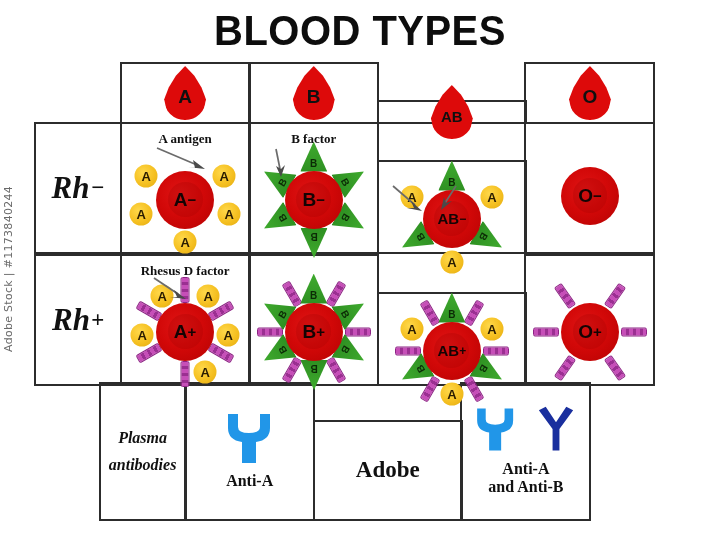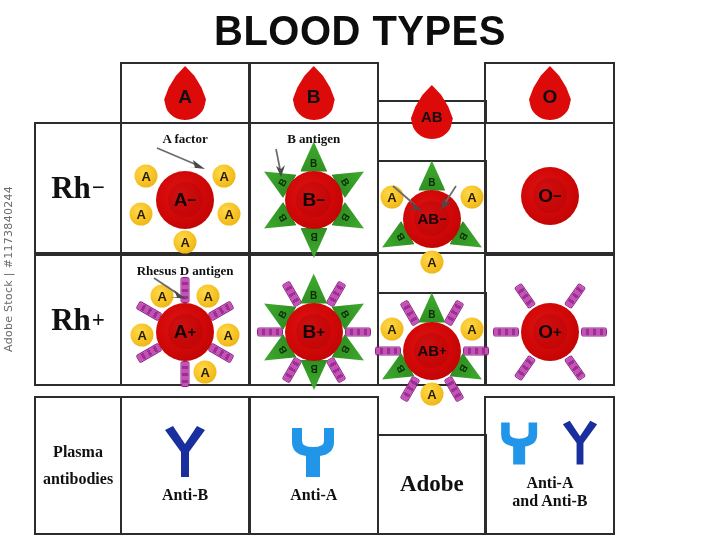--- a/index.html
+++ b/index.html
@@ -55,36 +55,36 @@
   }
   .row {
     position: absolute;
     left: 0;
     width: 622px;
     display: flex;
   }
   #row-header { top: 0; height: 62px; }
   #row-rhneg  { top: 62px; height: 132px; }
   #row-rhpos  { top: 194px; height: 132px; }
-  #row-plasma { top: 336px; height: 139px; }
+  #row-plasma { top: 322px; height: 139px; justify-content: center; }
 
   .cell {
     position: relative;
     box-sizing: border-box;
     border: 2.4px solid #2c2c2c;
     margin-left: -2.4px;
     background: transparent;
   }
   .row .cell:first-child { margin-left: 0; }
   .row-body { margin-top: -2.4px; }
 
-  .c-label { width: 88px; }
+  .c-label { width: 88px; font-style: italic; }
   .c-a     { width: 131px; }
   .c-b     { width: 131px; }
-  .c-ab    { width: 110px; margin-top: 38px; }
+  .c-ab    { width: 150px; margin-top: 38px; }
   .c-o     { width: 131px; }
 
   .cell.blank { border: none; }
 
   
   .drop-wrap {
     position: absolute;
     left: 0; top: 0; right: 0; bottom: 0;
     display: flex;
     align-items: center;
@@ -377,21 +377,21 @@
   <div class="row row-body" id="row-rhneg">
 
     <div class="cell c-label">
       <div class="rh-label">
         <span>Rh</span>
           <sup>−</sup>
       </div>
     </div>
 
     <div class="cell c-a">
-      <div class="caption">A factor</div>
+      <div class="caption">A antigen</div>
       <svg class="arrow" style="left:33px;top:22px;" width="52" height="26" viewBox="0 0 52 26">
         <line x1="2" y1="2" x2="42" y2="19" stroke="#6b6b6b" stroke-width="1.7"></line>
         <polygon points="50,23 38,14 40,22 33,21" fill="#4a4a4a"></polygon>
       </svg>
       <div class="cellgfx">
         <div class="marker" style="left:50%;top:50%;">
             <div class="inner ag-a" style="margin-left:39px;margin-top:-24px;">
               <span>A</span>
             </div>
           </div>
@@ -418,21 +418,21 @@
         <div class="rbc">
           <div class="btxt">
               <span>A</span>
               <sup>−</sup>
             </div>
         </div>
       </div>
     </div>
 
     <div class="cell c-b">
-      <div class="caption">B antigen</div>
+      <div class="caption">B factor</div>
       <svg class="arrow" style="left:22px;top:23px;" width="20" height="32" viewBox="0 0 20 32">
         <line x1="4" y1="2" x2="8" y2="22" stroke="#6b6b6b" stroke-width="1.7"></line>
         <polygon points="9,30 4,19 9,22 13,18" fill="#4a4a4a"></polygon>
       </svg>
       <div class="cellgfx">
         <div class="marker" style="left:50%;top:50%;">
             <div class="inner ag-b" style="margin-left:0px;margin-top:-43px;transform:translate(-50%,-50%) rotate(0deg);">
               <span>B</span>
             </div>
           </div>
@@ -534,21 +534,21 @@
   <div class="row row-body" id="row-rhpos">
 
     <div class="cell c-label">
       <div class="rh-label">
         <span>Rh</span>
           <sup>+</sup>
       </div>
     </div>
 
     <div class="cell c-a">
-      <div class="caption">Rhesus D antigen</div>
+      <div class="caption">Rhesus D factor</div>
       <svg class="arrow" style="left:30px;top:20px;" width="38" height="26" viewBox="0 0 38 26">
         <line x1="2" y1="2" x2="26" y2="18" stroke="#6b6b6b" stroke-width="1.7"></line>
         <polygon points="34,23 22,14 25,21 18,21" fill="#4a4a4a"></polygon>
       </svg>
       <div class="cellgfx">
         <div class="marker" style="left:50%;top:50%;">
             <div class="inner ag-rh" style="margin-left:0px;margin-top:-42px;transform:translate(-50%,-50%) rotate(90deg);"></div>
           </div>
         <div class="marker" style="left:50%;top:50%;">
             <div class="inner ag-rh" style="margin-left:36px;margin-top:-21px;transform:translate(-50%,-50%) rotate(-30deg);"></div>
@@ -749,30 +749,20 @@
 
   <div class="row row-body" id="row-plasma">
 
     <div class="cell c-label">
       <div class="plasma-label">
         <span>Plasma</span>
         <span>antibodies</span>
       </div>
     </div>
 
-    <div class="cell c-a">
-      <div class="ab-wrap">
-        <div class="ab-icons">
-          <svg width="56" height="60" viewBox="0 0 56 60">
-            <path d="M8 8 L24 30 L24 55 L32 55 L32 30 L48 8 L40 4 L28 22 L16 4 Z" fill="#1a2f9e"></path>
-          </svg>
-        </div>
-        <div class="ab-caption">Anti-B</div>
-      </div>
-    </div>
 
     <div class="cell c-b">
       <div class="ab-wrap">
         <div class="ab-icons">
           <svg width="56" height="60" viewBox="0 0 56 60">
             <path d="M6 6 L6 20 Q6 32 20 34 L20 55 L34 55 L34 34 Q48 32 48 20 L48 6 L38 6 L38 19 Q38 25 27 25 Q16 25 16 19 L16 6 Z" fill="#2196e8"></path>
           </svg>
         </div>
         <div class="ab-caption">Anti-A</div>
       </div>

